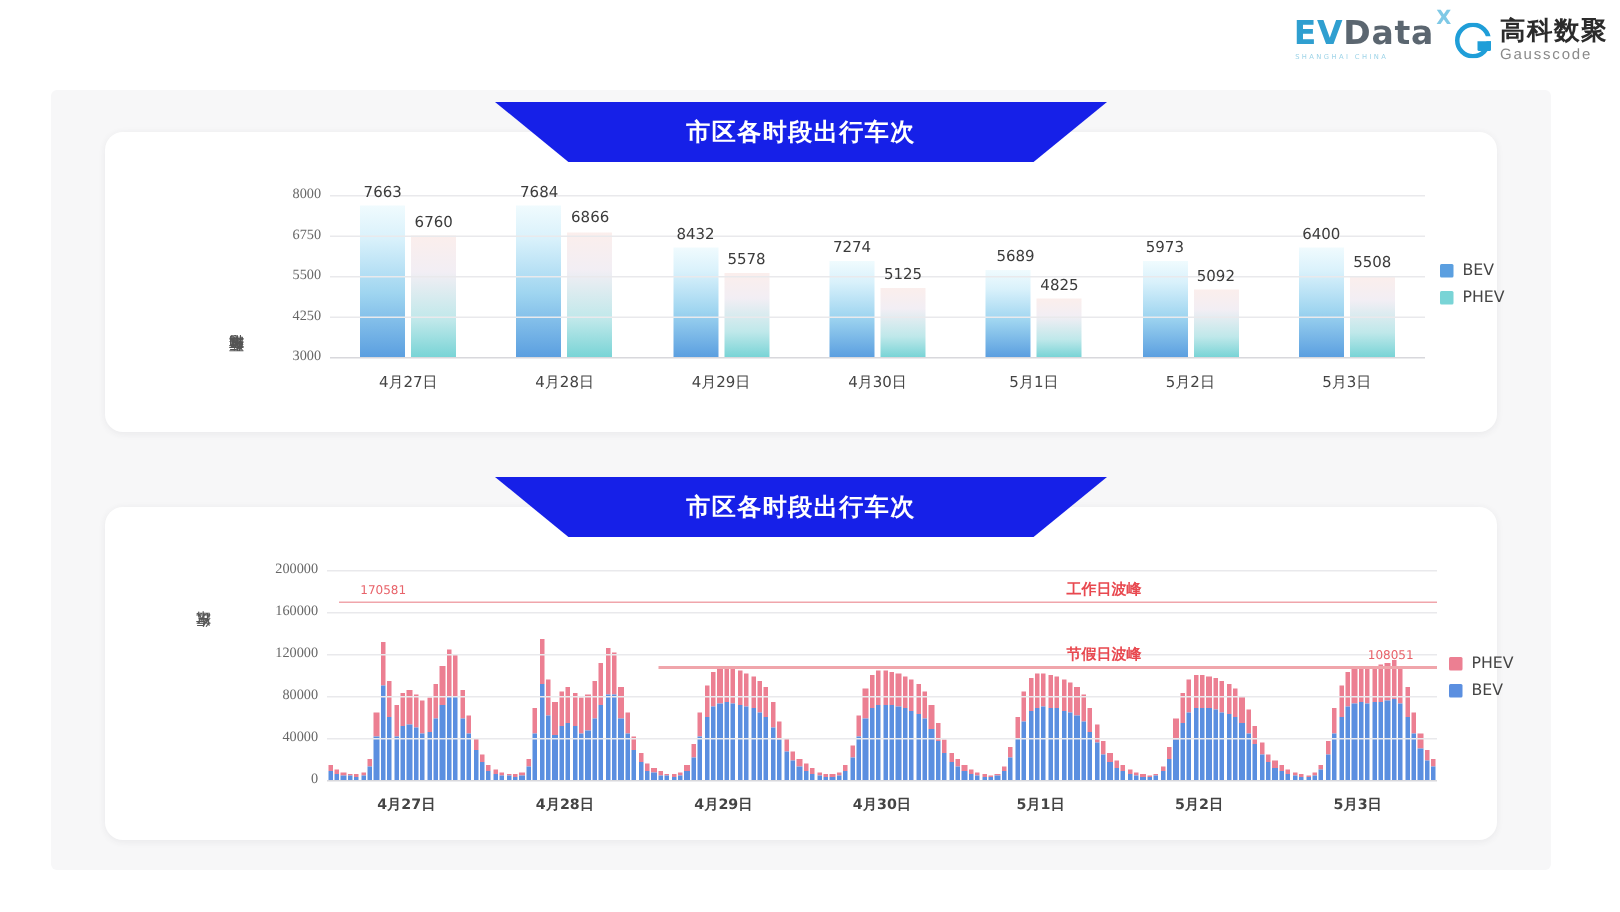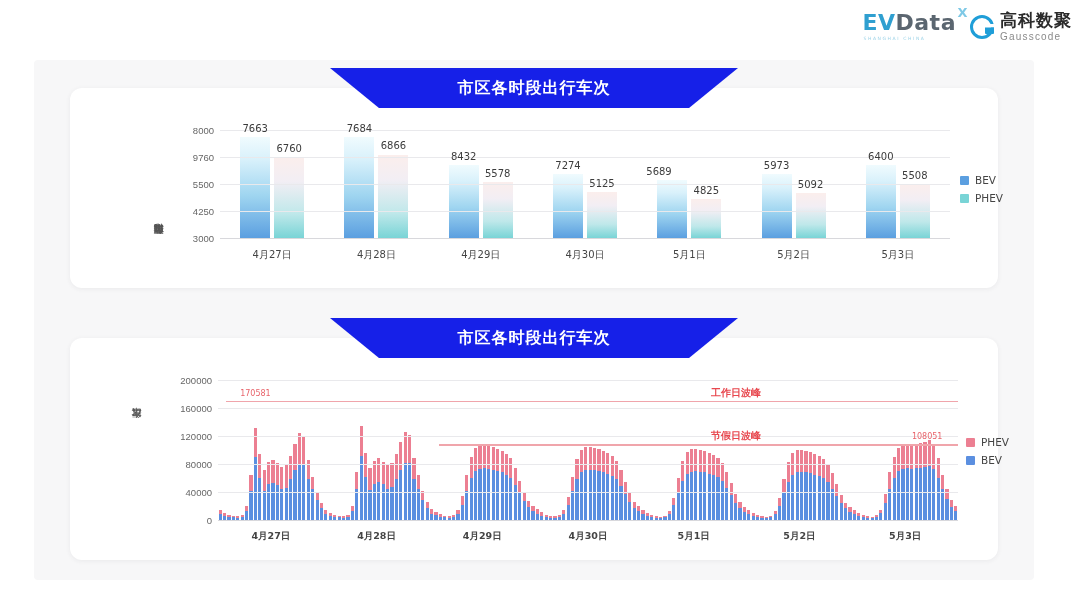--- a/index.html
+++ b/index.html
@@ -79,21 +79,21 @@
   
   .chart{position:absolute;}
   .ylabel{
     position:absolute;writing-mode:vertical-rl;transform:rotate(180deg);
     font-size:10px;color:#555;letter-spacing:0px;white-space:nowrap;
     font-family:"DejaVu Sans",sans-serif;
   }
   .ytick{
     position:absolute;right:0;transform:translateY(-50%);
     font-size:9.5px;color:#666;text-align:right;white-space:nowrap;
-    font-family:Liberation Sans, sans-serif;
+    font-family:Liberation Serif, serif;
   }
   .gridline{position:absolute;height:1px;background:#e9e9ec;}
   .xtick{
     position:absolute;transform:translateX(-50%);
     font-size:10px;color:#444;white-space:nowrap;
     font-family:"DejaVu Sans",sans-serif;
   }
 
   
   #chart1{left:0;top:34px;width:928px;height:160px;}
@@ -175,36 +175,36 @@
           <div class="bar1 phev" style="left: 679.857px; height: 54.1728px;"></div>
         </div>
         <div class="ylabel" style="left: 82px; top: 12px; height: 108px;">每万辆出行车辆数</div>
         <div class="gridline" style="left: 150px; width: 730px; top: 116px; background: rgb(216, 216, 220);"></div>
         <div class="ytick" style="left: 104px; width: 40px; top: 116px;">3000</div>
         <div class="gridline" style="left: 150px; width: 730px; top: 89px;"></div>
         <div class="ytick" style="left: 104px; width: 40px; top: 89px;">4250</div>
         <div class="gridline" style="left: 150px; width: 730px; top: 62px;"></div>
         <div class="ytick" style="left: 104px; width: 40px; top: 62px;">5500</div>
         <div class="gridline" style="left: 150px; width: 730px; top: 35px;"></div>
-        <div class="ytick" style="left: 104px; width: 40px; top: 35px;">9760</div>
+        <div class="ytick" style="left: 104px; width: 40px; top: 35px;">6750</div>
         <div class="gridline" style="left: 150px; width: 730px; top: 8px;"></div>
         <div class="ytick" style="left: 104px; width: 40px; top: 8px;">8000</div>
         <div class="barlabel1" style="left: 185.143px; top: 1.2792px;">7663</div>
         <div class="barlabel1" style="left: 219.143px; top: 20.784px;">6760</div>
         <div class="xtick" style="left: 202.143px; top: 126px;">4月27日</div>
         <div class="barlabel1" style="left: 289.429px; top: 0.8256px;">7684</div>
         <div class="barlabel1" style="left: 323.429px; top: 18.4944px;">6866</div>
         <div class="xtick" style="left: 306.429px; top: 126px;">4月28日</div>
         <div class="barlabel1" style="left: 393.714px; top: 28.8192px;">8432</div>
         <div class="barlabel1" style="left: 427.714px; top: 46.3152px;">5578</div>
         <div class="xtick" style="left: 410.714px; top: 126px;">4月29日</div>
         <div class="barlabel1" style="left: 498px; top: 38.3664px;">7274</div>
         <div class="barlabel1" style="left: 532px; top: 56.1px;">5125</div>
         <div class="xtick" style="left: 515px; top: 126px;">4月30日</div>
-        <div class="barlabel1" style="left: 589px; top: 43.9176px;">5689</div>
+        <div class="barlabel1" style="left: 607px; top: 43.9176px;">5689</div>
         <div class="barlabel1" style="left: 636.286px; top: 62.58px;">4825</div>
         <div class="xtick" style="left: 619.286px; top: 126px;">5月1日</div>
         <div class="barlabel1" style="left: 706.571px; top: 37.7832px;">5973</div>
         <div class="barlabel1" style="left: 740.571px; top: 56.8128px;">5092</div>
         <div class="xtick" style="left: 723.571px; top: 126px;">5月2日</div>
         <div class="barlabel1" style="left: 810.857px; top: 28.56px;">6400</div>
         <div class="barlabel1" style="left: 844.857px; top: 47.8272px;">5508</div>
         <div class="xtick" style="left: 827.857px; top: 126px;">5月3日</div>
         <div id="c1-legend">
           <div class="legrow">

